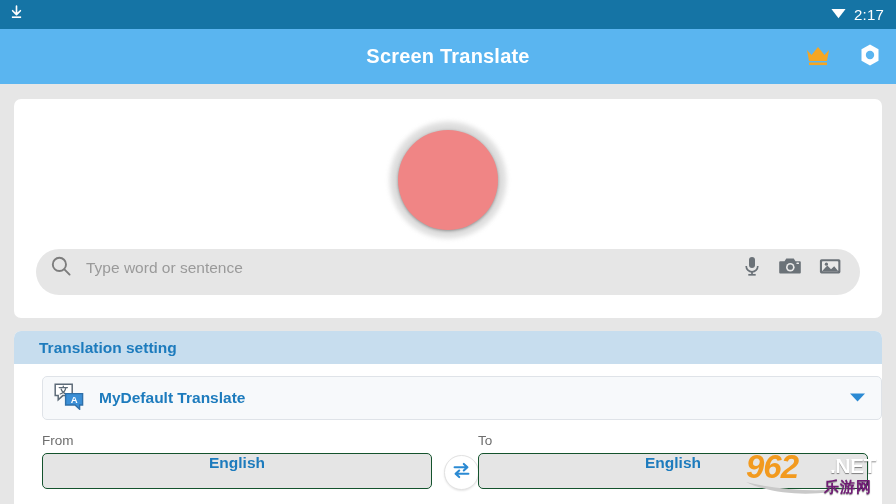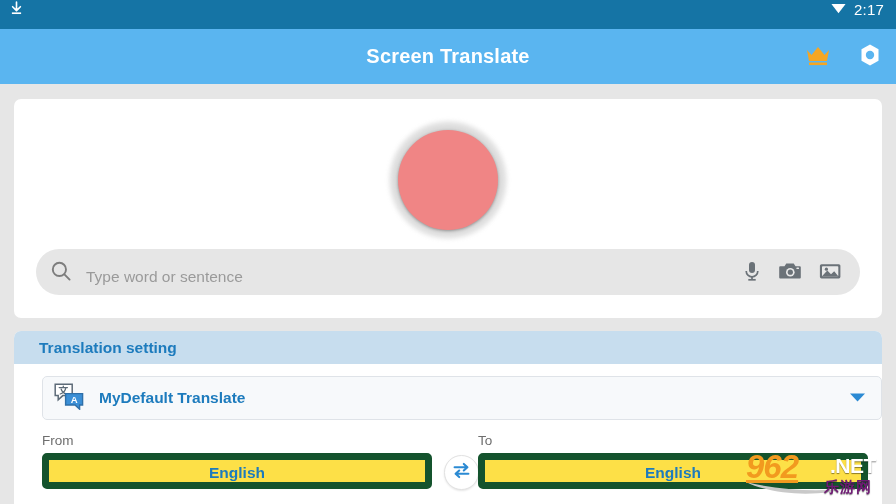--- a/index.html
+++ b/index.html
@@ -20,21 +20,21 @@
   }
 
   
   .statusbar {
     position: absolute;
     top: 0; left: 0;
     width: 896px;
     height: 29px;
     background: #1574a5;
     display: flex;
-    align-items: flex-start;
+    align-items: center;
     justify-content: space-between;
     padding: 0 12px 0 8px;
   }
   .status-left { display: flex; align-items: center; gap: 8px; }
   .status-right { display: flex; align-items: center; gap: 7px; }
   .status-time {
     color: #ffffff;
     font-size: 15px;
     font-weight: 400;
     letter-spacing: 0.2px;
@@ -131,21 +131,21 @@
   
   .searchbar {
     position: absolute;
     left: 22px;
     top: 150px;
     width: 824px;
     height: 46px;
     background: #e6e6e6;
     border-radius: 23px;
     display: flex;
-    align-items: flex-end;
+    align-items: center;
     padding: 0 18px 9px 14px;
   }
   .search-placeholder {
     flex: 1;
     margin-left: 14px;
     color: #9a9a9a;
     font-size: 15.5px;
   }
   .search-actions {
     display: flex;
@@ -208,25 +208,25 @@
   .lang-block.to   { left: 464px; width: 390px; }
   .lang-caption {
     color: #6e6e6e;
     font-size: 13.5px;
     margin-bottom: 5px;
     line-height: 1;
   }
   .lang-box {
     width: 100%;
     height: 36px;
-    background: #fde047;
-    border: 7px solid #14532d;
+    background: #e5e5e5;
+    border: 1px solid #14532d;
     border-radius: 5px;
     display: flex;
-    align-items: flex-end;
+    align-items: flex-start;
     justify-content: center;
   }
   .lang-value {
     color: #1d7bbd;
     font-size: 15.5px;
     font-weight: bold;
   }
   .swap-btn {
     position: absolute;
     left: 430px;
@@ -253,21 +253,20 @@
   }
   .wm-962 {
     position: absolute;
     left: 2px; top: 2px;
     font-size: 33px;
     font-weight: bold;
     font-style: italic;
     color: #f29a1f;
     letter-spacing: -1px;
     line-height: 1;
-    text-decoration: underline;
   }
   .wm-net {
     position: absolute;
     left: 86px; top: 7px;
     font-size: 21px;
     font-weight: bold;
     color: #ffffff;
     letter-spacing: -0.5px;
     line-height: 1;
     text-shadow: 0 1px 1px rgba(0,0,0,0.45);

